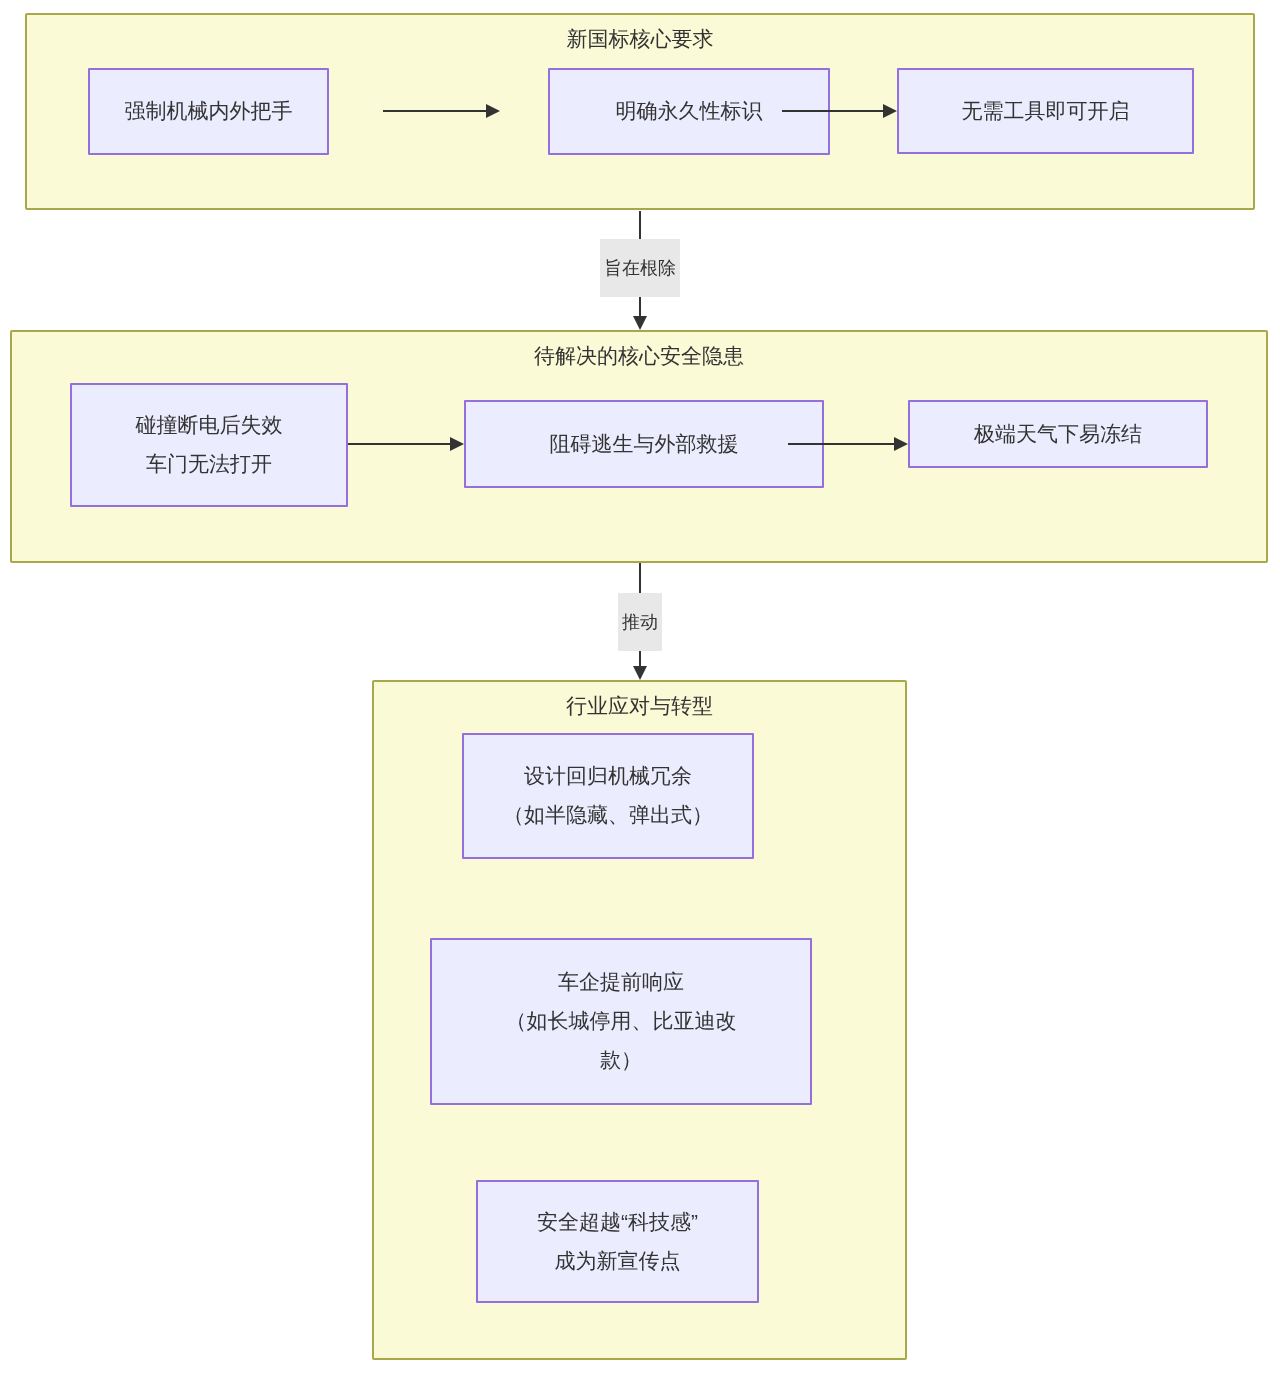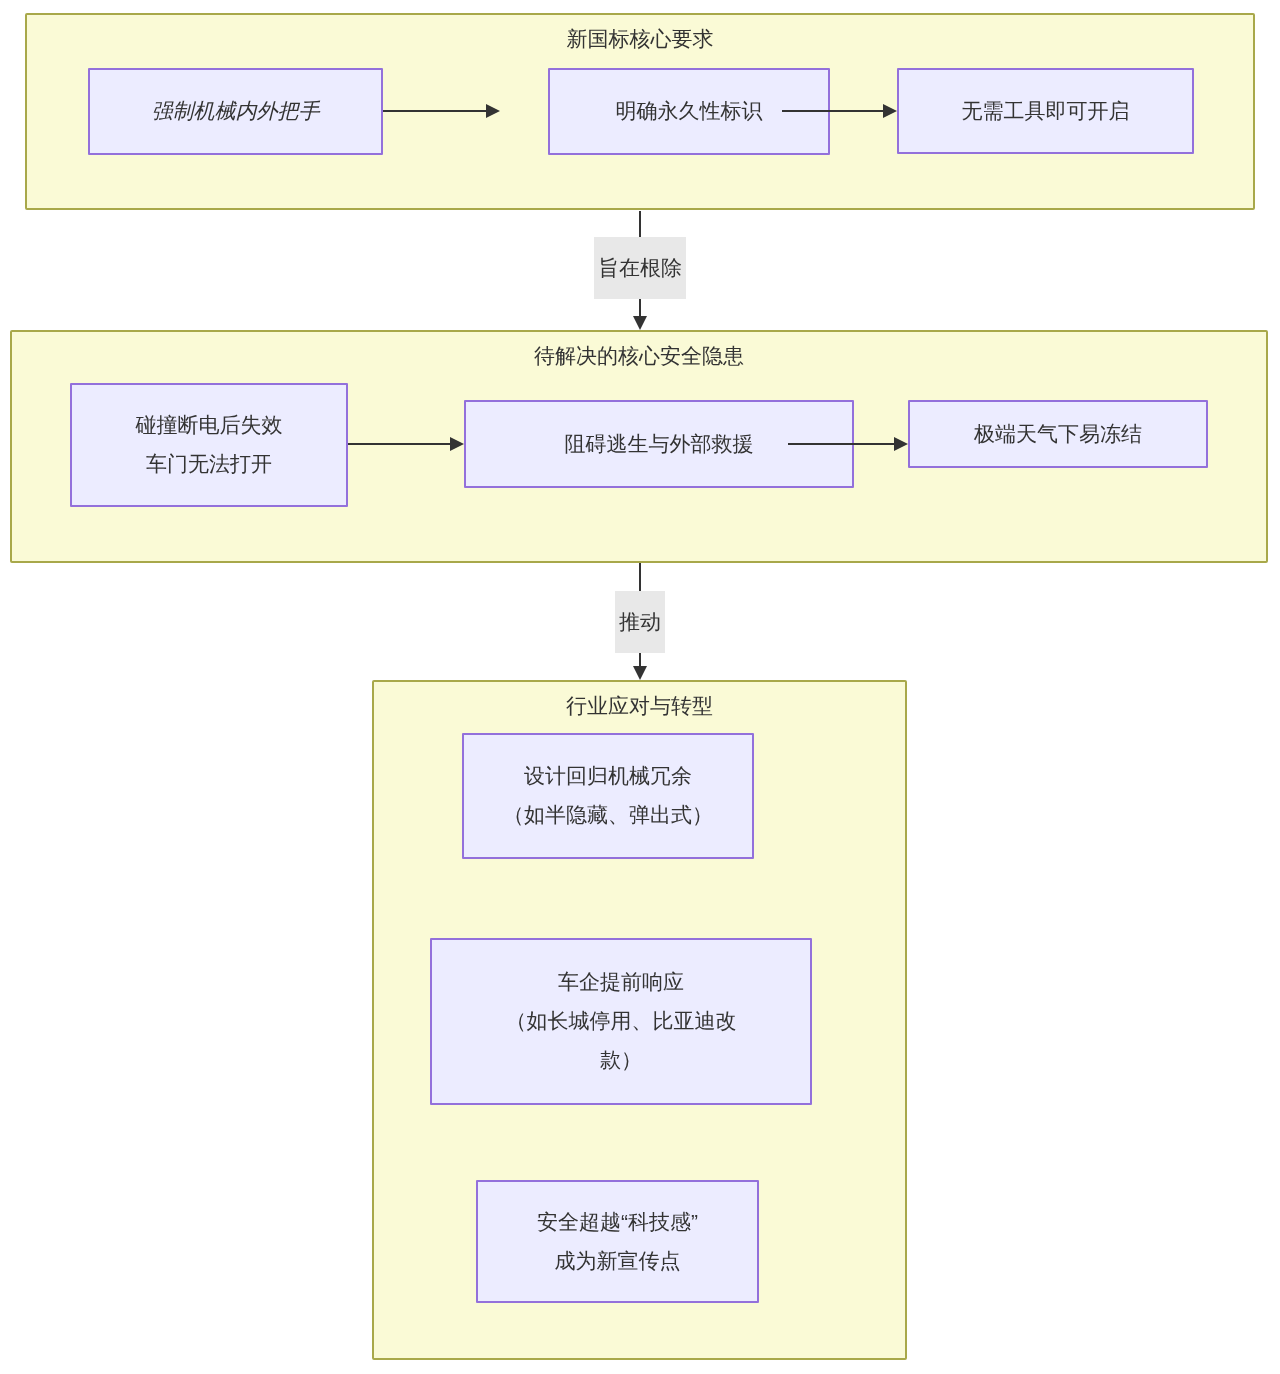--- a/index.html
+++ b/index.html
@@ -76,35 +76,35 @@
     width:0;height:0;
     border-left:7px solid transparent;
     border-right:7px solid transparent;
     border-top:14px solid var(--arrow);
   }
   .edge-label{
     position:absolute;
     transform:translate(-50%,-50%);
     background:var(--edge-label-bg);
     padding:17px 4px;
-    font-size:21px;
+    font-size:18px;
     color:var(--text);
     white-space:nowrap;
   }
 </style>
 </head>
 <body>
 
 <div class="canvas">
 
   <div class="cluster" style="left:25px;top:13px;width:1230px;height:197px;">
     <div class="cluster-title">新国标核心要求</div>
   </div>
 
-  <div class="node" style="left:88px;top:68px;width:295px;height:87px;font-style:italic;">强制机械内外把手</div>
+  <div class="node" style="left:88px;top:68px;width:241px;height:87px;">强制机械内外把手</div>
   <div class="node" style="left:500px;top:68px;width:282px;height:87px;margin-left:48px;">明确永久性标识</div>
   <div class="node" style="left:897px;top:68px;width:297px;height:86px;">无需工具即可开启</div>
 
   <div>
     <div class="edge-line-h" style="left:383px;top:110px;width:104px;"></div>
     <div class="arrowhead-right" style="left:486px;top:104px;"></div>
   </div>
   <div>
     <div class="edge-line-h" style="left:782px;top:110px;width:101px;"></div>
     <div class="arrowhead-right" style="left:883px;top:104px;"></div>
@@ -115,21 +115,21 @@
     <div class="arrowhead-down" style="left:633px;top:316px;"></div>
     <div class="edge-label" style="left:640px;top:268px;">旨在根除</div>
   </div>
 
   <div class="cluster" style="left:10px;top:330px;width:1258px;height:233px;">
     <div class="cluster-title">待解决的核心安全隐患</div>
   </div>
 
   <div class="node" style="left:70px;top:383px;width:278px;height:124px;">碰撞断电后失效
 车门无法打开</div>
-  <div class="node" style="left:464px;top:400px;width:390px;height:88px;">阻碍逃生与外部救援</div>
+  <div class="node" style="left:464px;top:400px;width:360px;height:88px;">阻碍逃生与外部救援</div>
   <div class="node" style="left:908px;top:400px;width:300px;height:68px;">极端天气下易冻结</div>
 
   <div>
     <div class="edge-line-h" style="left:348px;top:443px;width:103px;"></div>
     <div class="arrowhead-right" style="left:450px;top:437px;"></div>
   </div>
   <div>
     <div class="edge-line-h" style="left:788px;top:443px;width:107px;"></div>
     <div class="arrowhead-right" style="left:894px;top:437px;"></div>
   </div>

